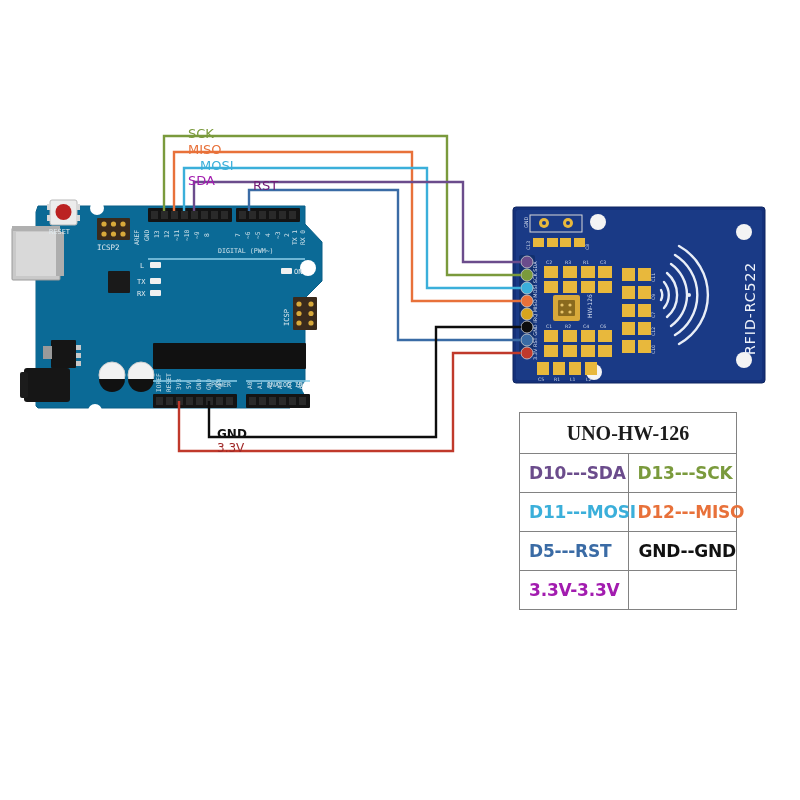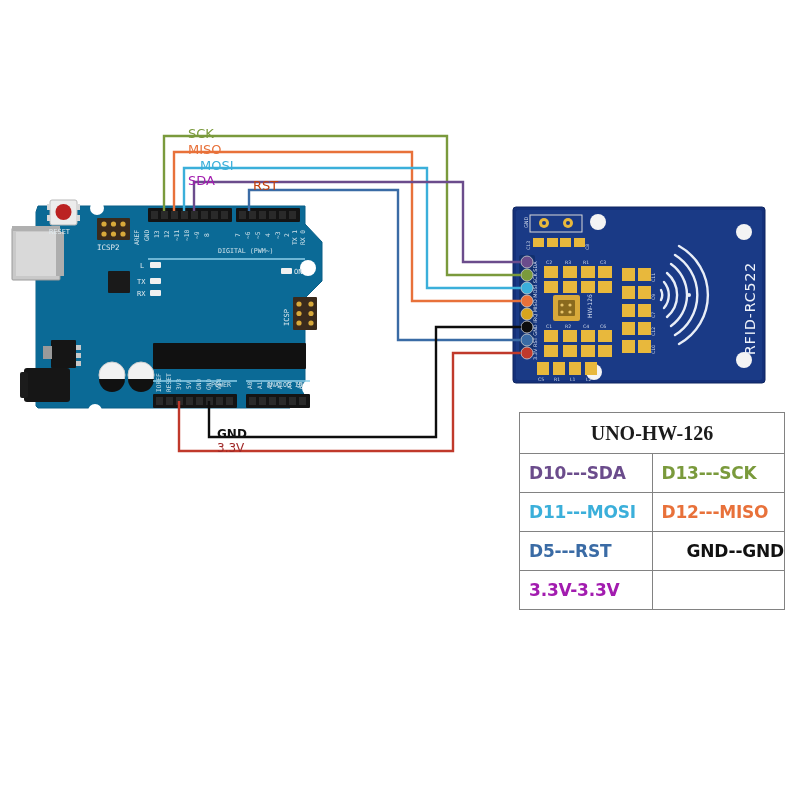--- a/index.html
+++ b/index.html
@@ -25,21 +25,21 @@
     position: absolute;
     left: 0; top: 0;
     width: 800px;
     height: 800px;
   }
   
   #pin-table {
     position: absolute;
     left: 519px;
     top: 412px;
-    width: 266px;
+    width: 218px;
     border-collapse: collapse;
     background: #ffffff;
     table-layout: fixed;
   }
   #pin-table td {
     border: 1.6px solid #828282;
     height: 38px;
     padding: 0 0 0 9px;
     vertical-align: middle;
     font-family: "DejaVu Sans", sans-serif;
@@ -77,21 +77,21 @@
     font-family: "DejaVu Sans", sans-serif;
     font-size: 13px;
     font-weight: normal;
     white-space: nowrap;
     letter-spacing: 0px;
   }
   .w-sck  { left: 188px; top: 126px; color: #7a9a3c; }
   .w-miso { left: 188px; top: 142px; color: #e8713a; }
   .w-mosi { left: 200px; top: 158px; color: #3bafda; }
   .w-sda  { left: 188px; top: 173px; color: #a21caf; }
-  .w-rst  { left: 253px; top: 178px; color: #c2410c; }
+  .w-rst  { left: 253px; top: 178px; color: #701a75; }
   .w-gnd  { left: 217px; top: 427px; color: #111111; font-weight: bold; font-size: 12px;}
   .w-33v  { left: 217px; top: 441px; color: #a02828; font-size: 12px;}
 </style>
 </head>
 <body>
 
 <div id="stage">
 
   <svg id="diagram-svg" viewBox="0 0 800 800">
 

